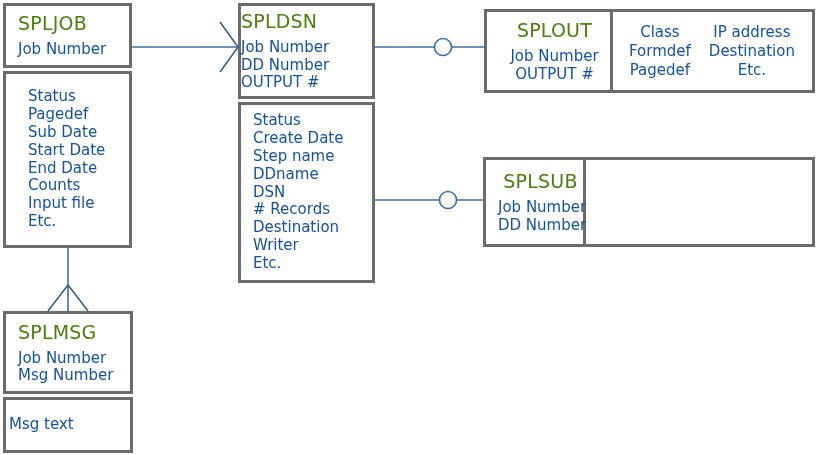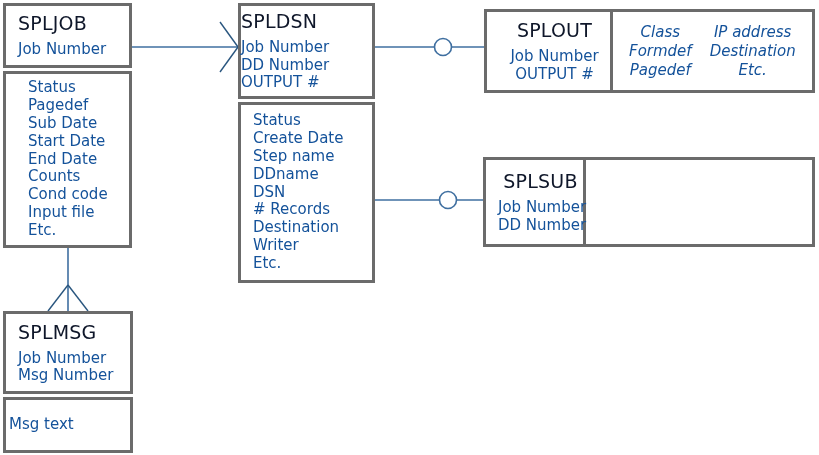--- a/index.html
+++ b/index.html
@@ -51,21 +51,21 @@
   }
   .panel-right {
     box-sizing: border-box;
     display: flex;
     flex-direction: column;
     justify-content: center;
     padding: 0 0 0 16px;
     flex: 1;
   }
   .entity-title {
-    color: #0f172a;
+    color: #4d7c0f;
     font-size: 19px;
     line-height: 23px;
     font-weight: normal;
     letter-spacing: 0.2px;
     margin: 0 0 6px 0;
     white-space: nowrap;
   }
   .key-list, .attr-list {
     margin: 0;
     padding: 0;
@@ -84,21 +84,20 @@
   .attrs-panel {
     padding-left: 22px;
   }
   .attrs-panel-tight {
     padding-left: 12px;
   }
   .two-col {
     display: flex;
     flex-direction: row;
     gap: 18px;
-    font-style: italic;
   }
   .col {
     display: flex;
     flex-direction: column;
   }
   .col li { color: #14529a; font-size: 15px; line-height: 19px; white-space: nowrap; }
   .single-note {
     color: #14529a;
     font-size: 15px;
     line-height: 19px;
@@ -153,21 +152,20 @@
     </ul>
   </div>
   <div class="entity-box attrs-panel" id="spljob-attrs">
     <ul class="attr-list">
       <li>Status</li>
       <li>Pagedef</li>
       <li>Sub Date</li>
       <li>Start Date</li>
       <li>End Date</li>
       <li>Counts</li>
-      <li>Cond code</li>
       <li>Input file</li>
       <li>Etc.</li>
     </ul>
   </div>
 
   <div class="entity-box" id="spldsn-head">
     <div class="entity-title">SPLDSN</div>
     <ul class="key-list">
       <li>Job Number</li>
       <li>DD Number</li>

